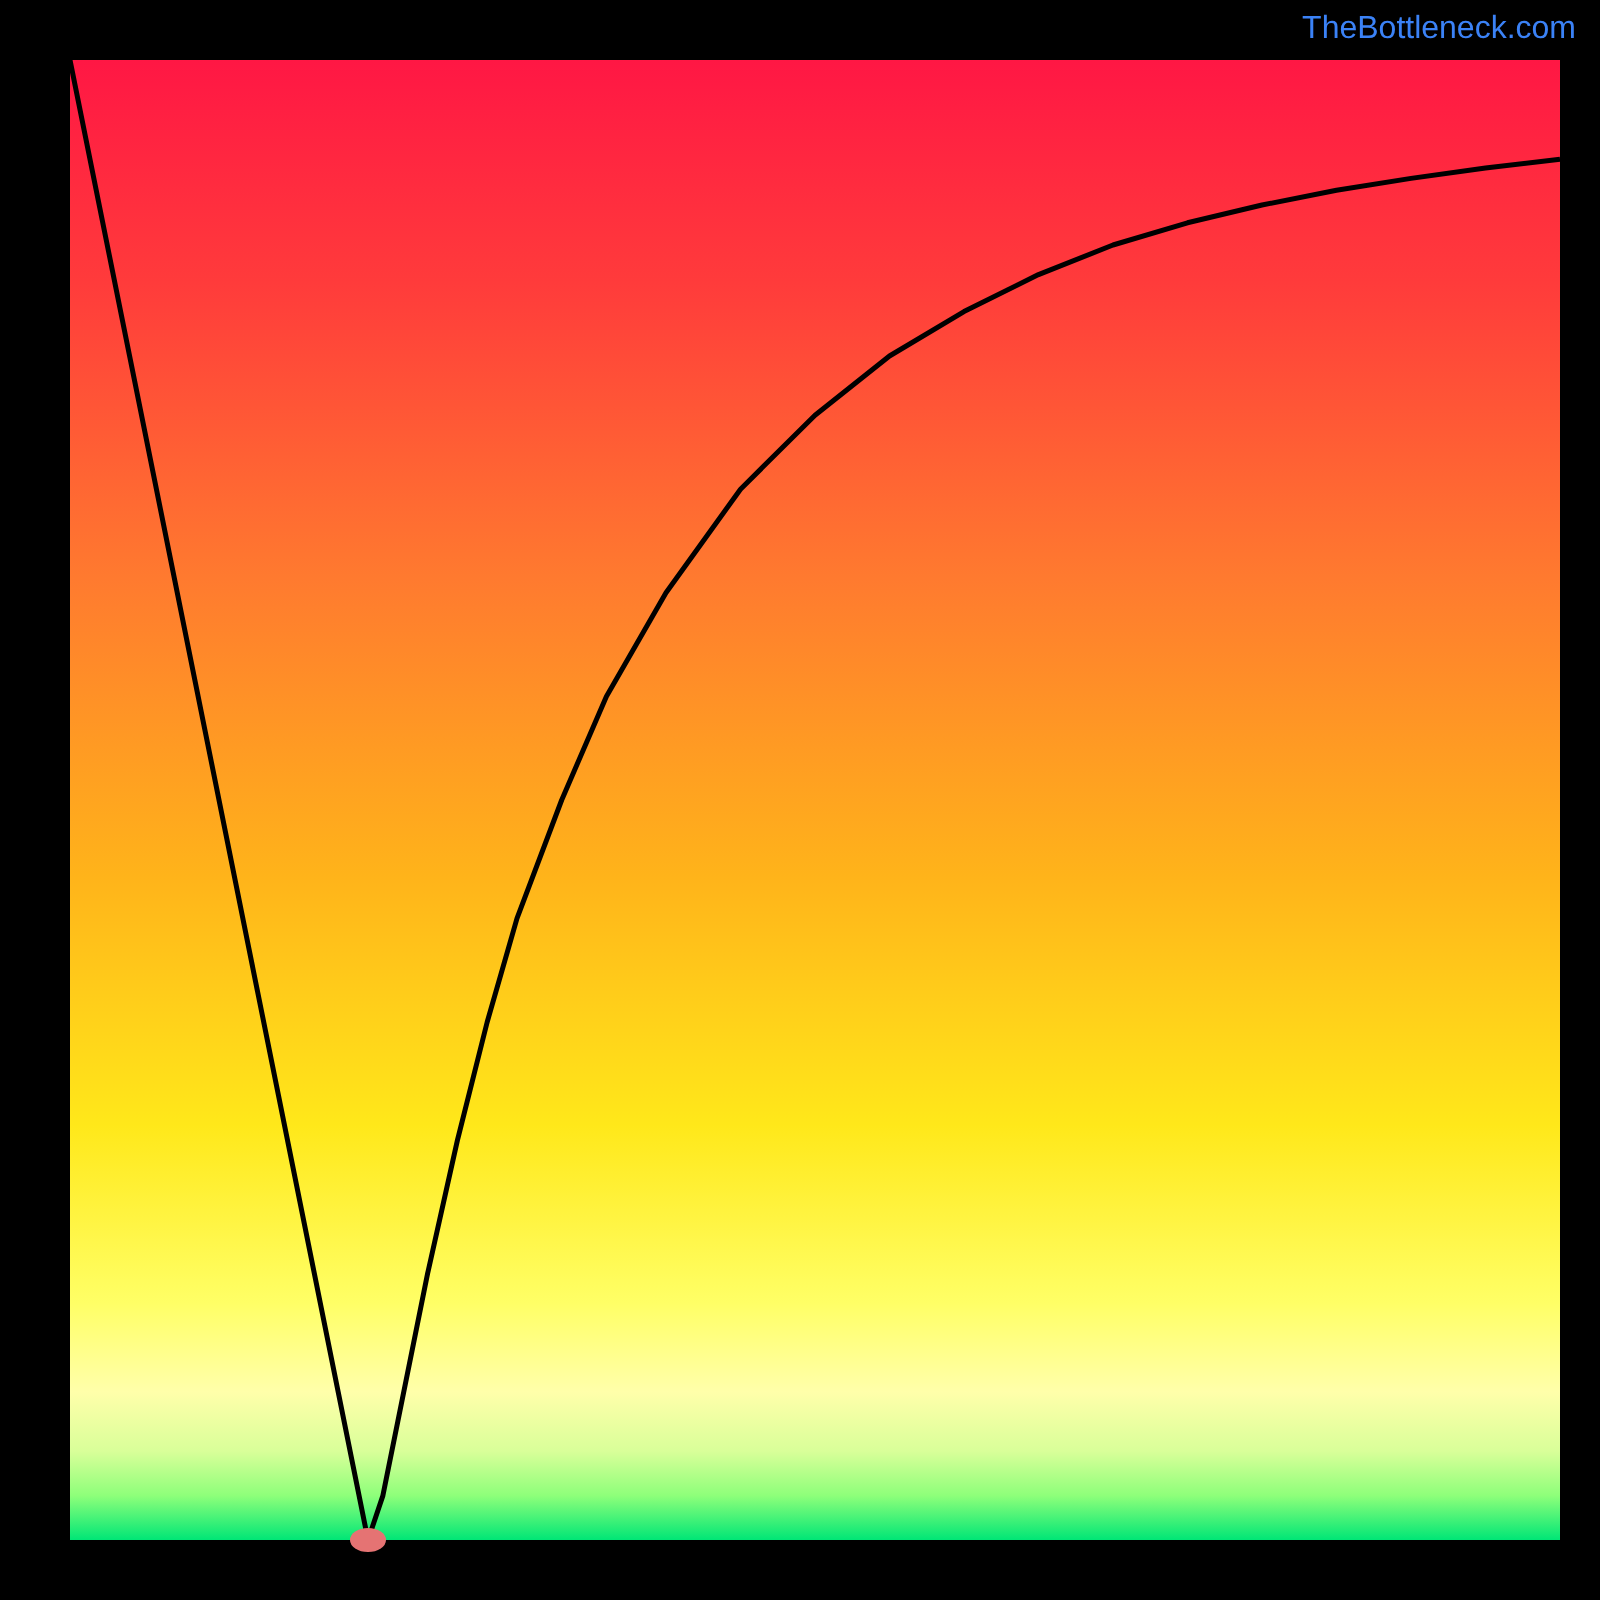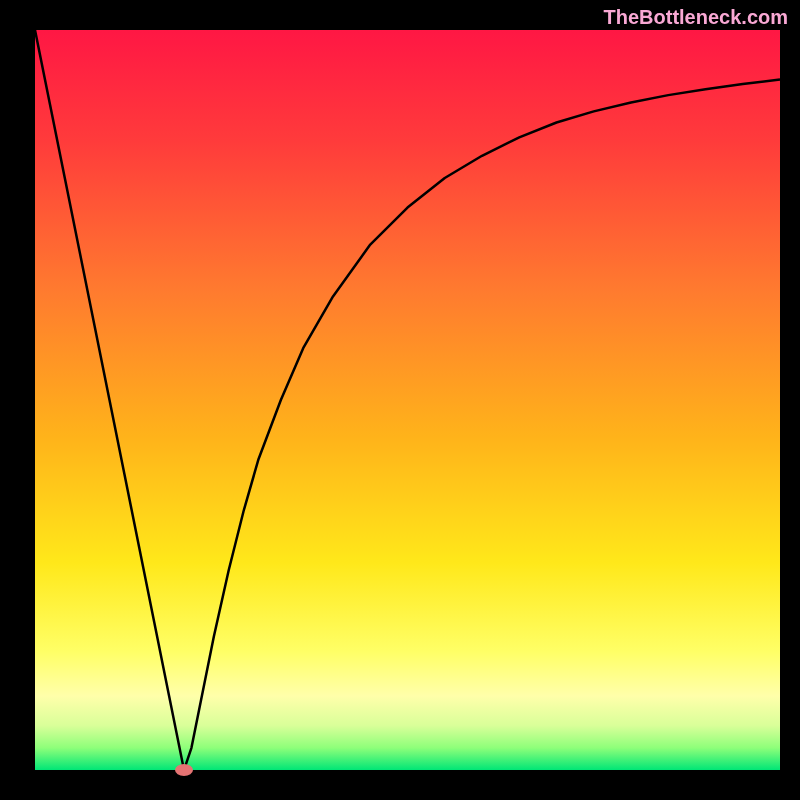--- a/index.html
+++ b/index.html
@@ -15,23 +15,23 @@
     position: absolute;
     top: 0;
     left: 0;
     width: 800px;
     height: 800px;
   }
   .watermark {
     position: absolute;
     top: 6px;
     right: 12px;
-    color: #f9a8d4;
-    font-size: 20px;
-    font-weight: bold;
+    color: #3b82f6;
+    font-size: 16px;
+    font-weight: normal;
     font-family: Arial, sans-serif;
     z-index: 10;
   }
   svg {
     display: block;
   }
 </style>
 </head>
 <body>
 

